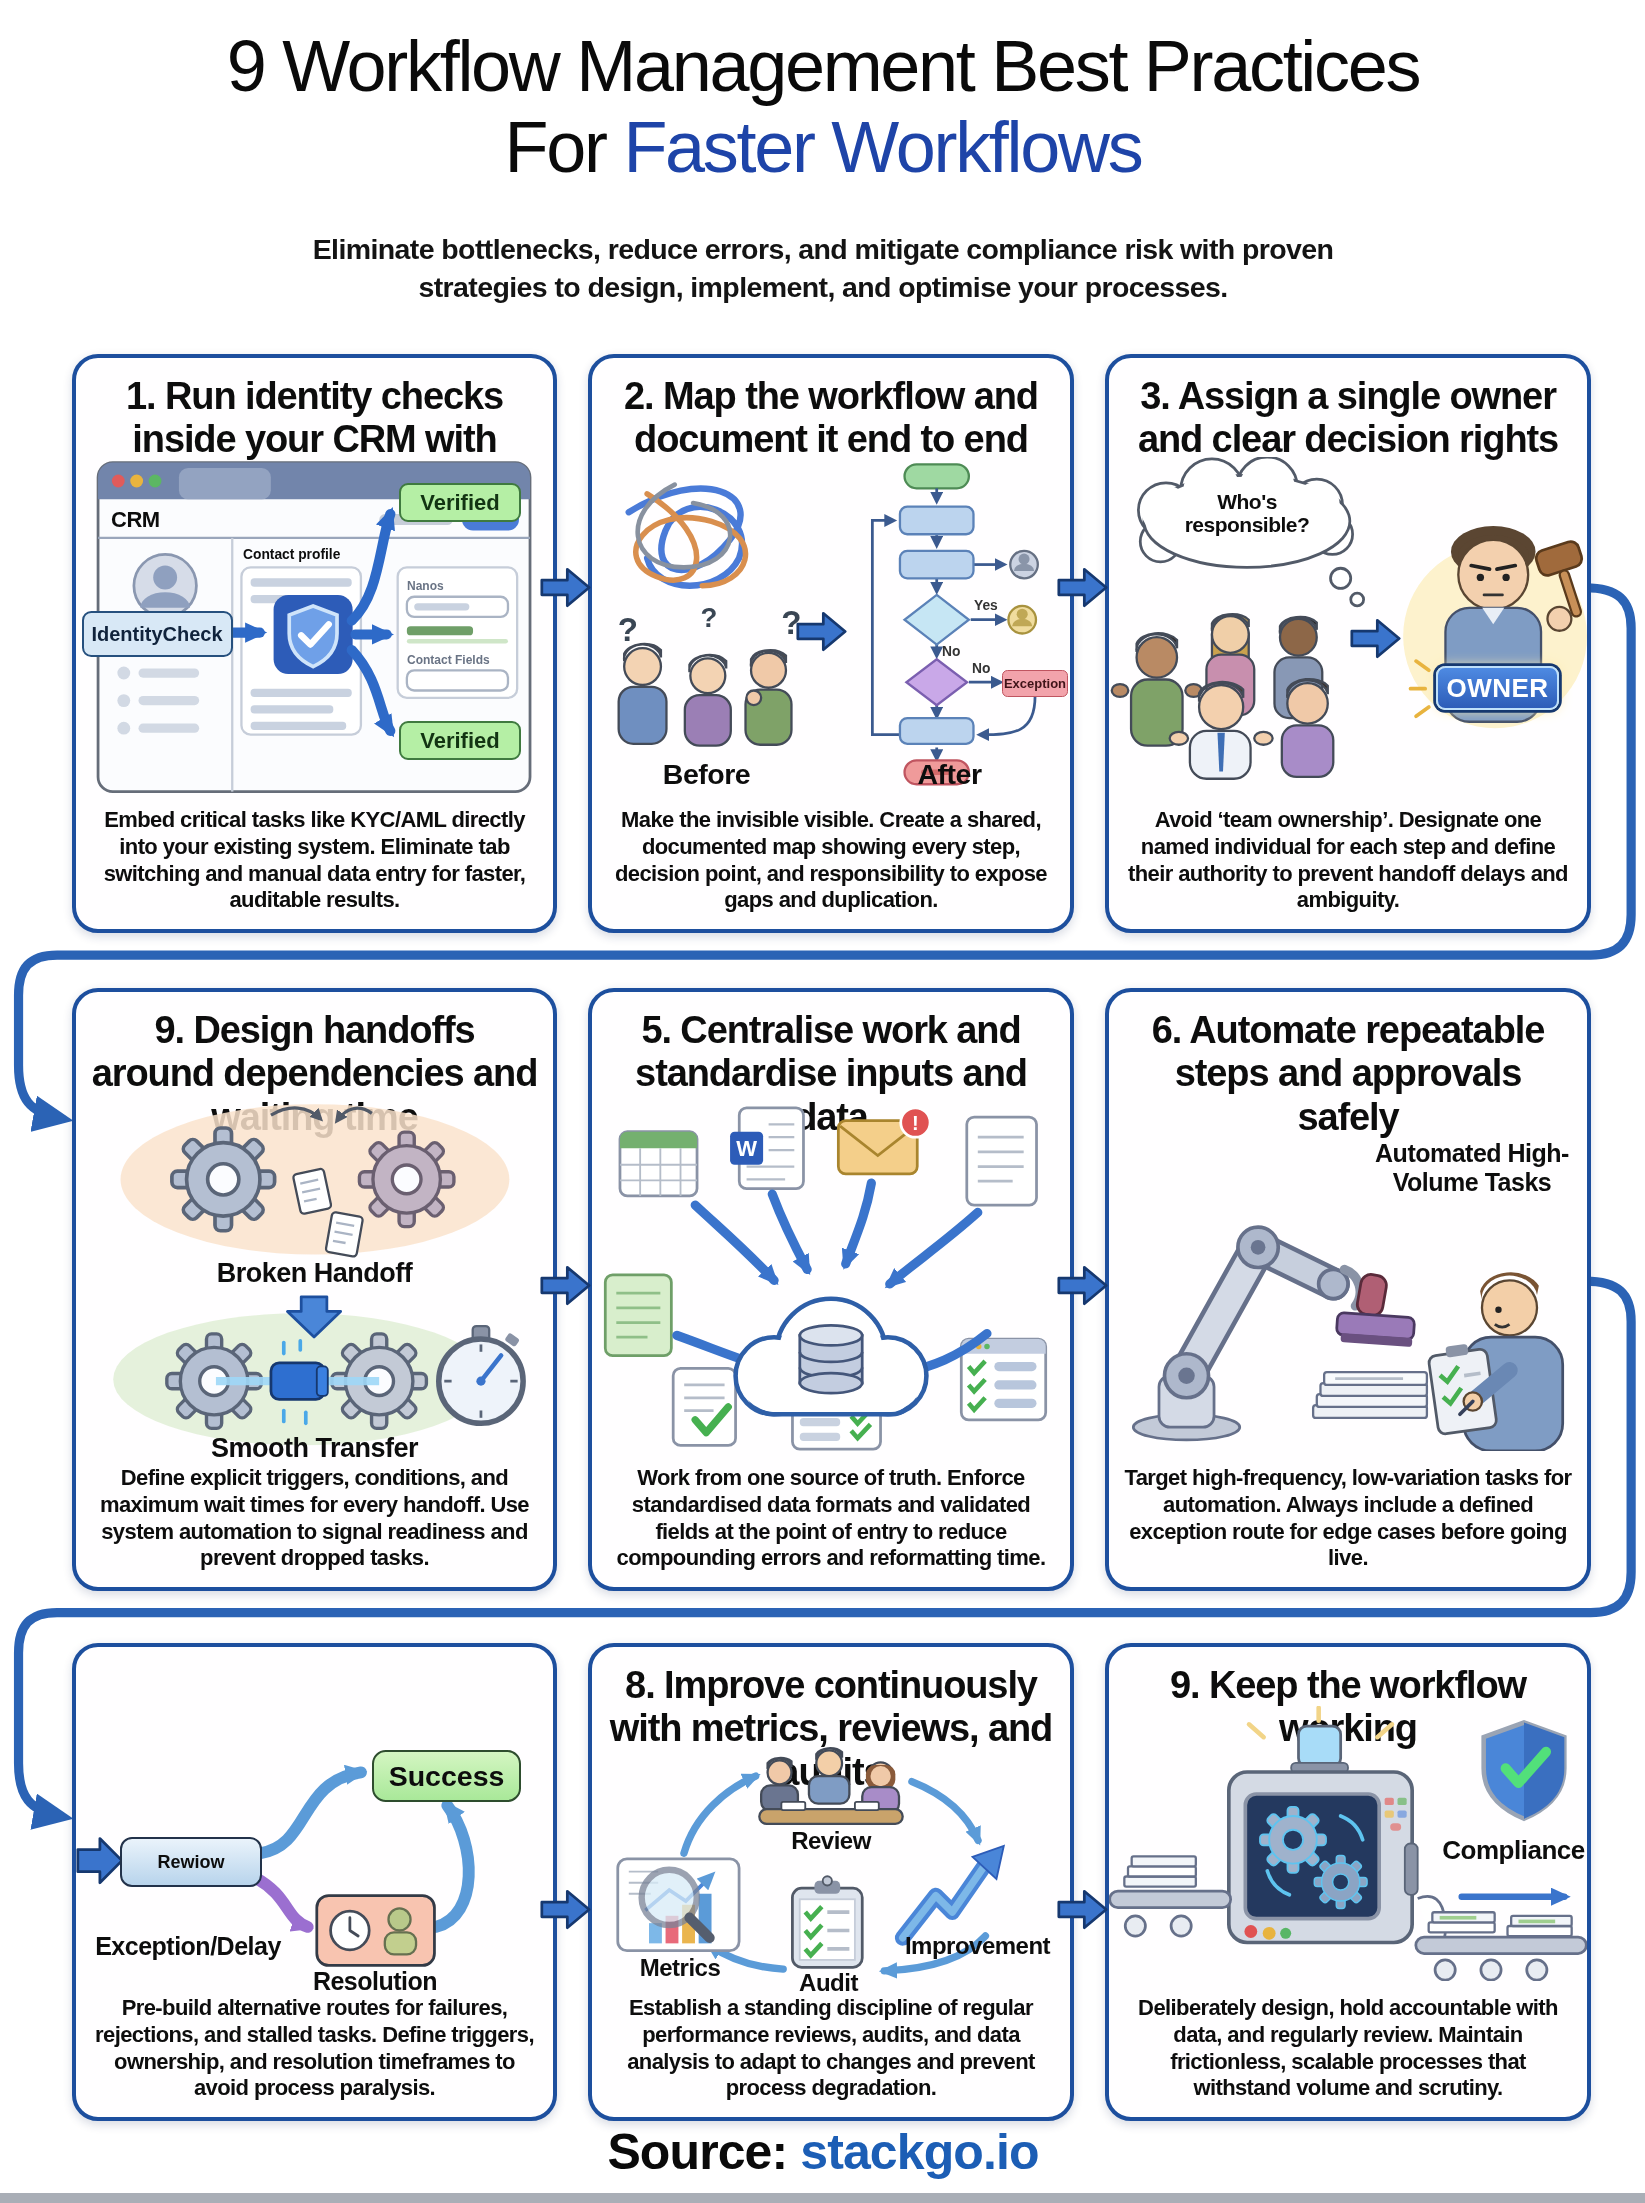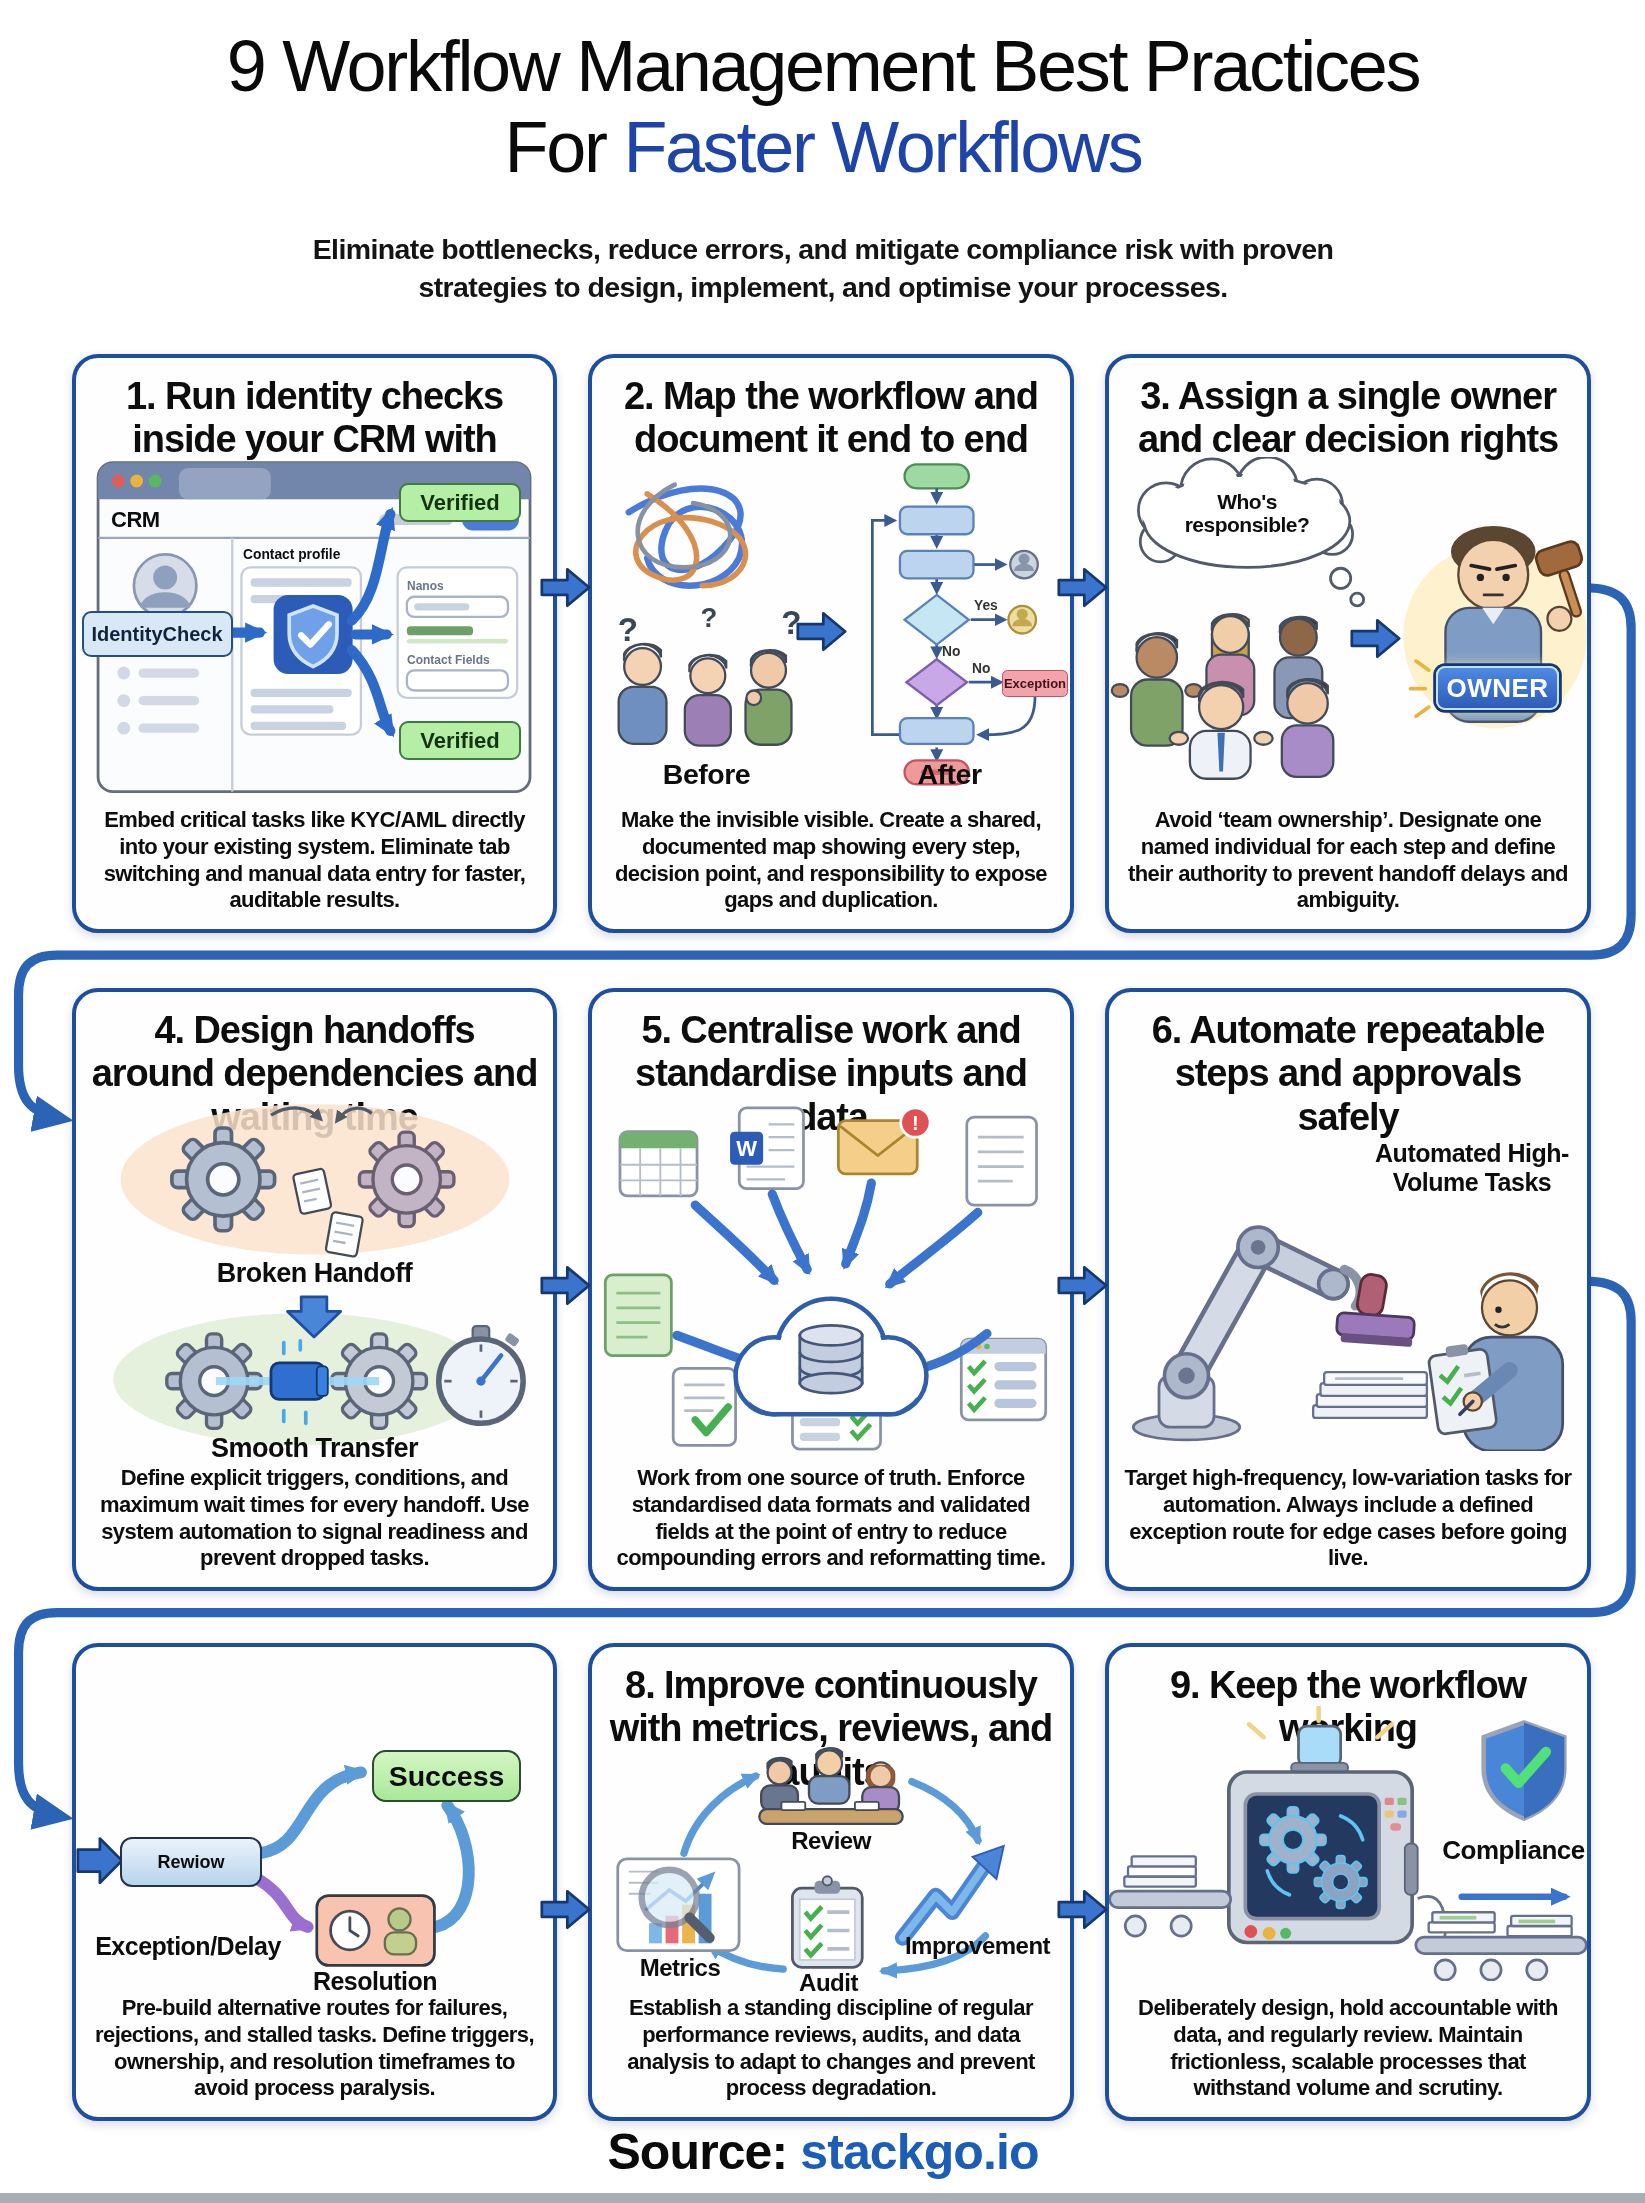--- a/index.html
+++ b/index.html
@@ -319,21 +319,21 @@
         <svg width="51" height="51" viewBox="0 0 56 56">
             <polygon points="2,20 30,20 30,8 54,28 30,48 30,36 2,36" fill="#3a74cc" stroke="#16386f" stroke-width="3" stroke-linejoin="round"></polygon>
           </svg>
       </div>
       <div class="owner-badge" style="left:327px;top:209px;width:119px;height:40px;font-size:26px">OWNER</div>
     </div>
     <div class="card-desc">Avoid ‘team ownership’. Designate one named individual for each step and define their authority to prevent handoff delays and ambiguity.</div>
   </div>
 
   <div class="card" style="left:72px;top:988px;width:477px;height:595px">
-    <div class="card-title">4. Design handoffs around dependencies and waiting time</div>
+    <div class="card-title">9. Design handoffs around dependencies and waiting time</div>
     <div class="illus" style="top:103px;height:365px">
       <svg width="477" height="365" viewBox="0 0 519 398">
         <defs>
           <marker id="ah4" markerWidth="16" markerHeight="14" refX="10" refY="7" orient="auto" markerUnits="userSpaceOnUse">
               <path d="M0,0 L14,7 L0,14 Z" fill="#525a68"></path>
             </marker>
           <g id="g4gear">
             <rect x="-9" y="-56" width="18" height="112" rx="6"></rect>
               <rect x="-56" y="-9" width="112" height="18" rx="6"></rect>
             <g transform="rotate(45)">

